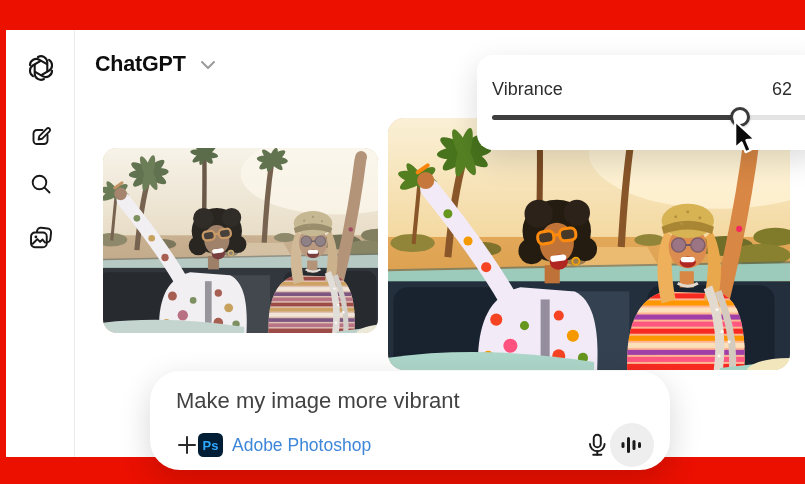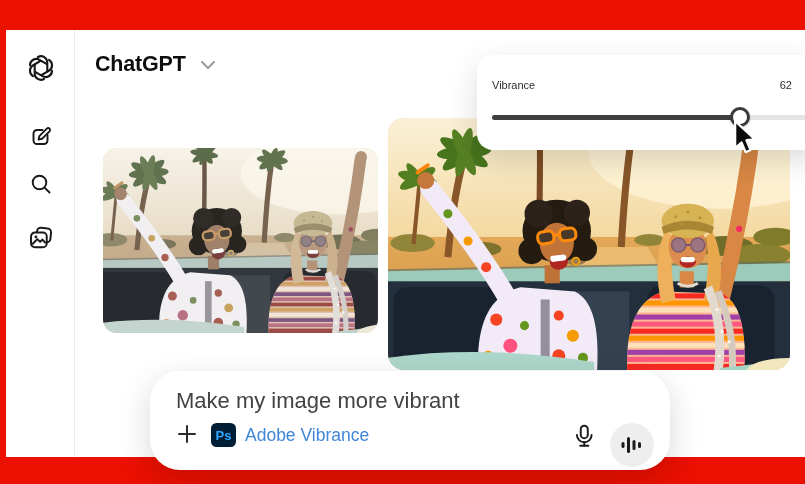--- a/index.html
+++ b/index.html
@@ -32,33 +32,33 @@
   .photo{position:absolute;overflow:hidden;background:#d8c49a;}
   .photo svg{display:block;width:100%;height:100%;}
   .photo-before{left:103px;top:148px;width:275px;height:185px;border-radius:14px;z-index:8;}
   .photo-before svg{filter:saturate(.6) brightness(1.05) contrast(.96);}
   .photo-after{left:388px;top:118px;width:402px;height:252px;border-radius:16px;z-index:9;}
   .photo-after svg{filter:saturate(1.45) contrast(1.04);}
 
   
   .vibrance-panel{position:absolute;left:477px;top:55px;width:345px;height:95px;background:#fff;border-radius:16px;box-shadow:0 10px 30px rgba(0,0,0,.14);z-index:20;}
   .vp-row{display:flex;justify-content:space-between;align-items:center;padding:24px 30px 0 15px;}
-  .vp-label,.vp-value{font-size:11px;color:#2e2e2e;}
+  .vp-label,.vp-value{font-size:18px;color:#2e2e2e;}
   .vp-slider{position:absolute;left:15px;right:0;top:56px;height:12px;cursor:pointer;}
   .vp-track{position:absolute;left:0;right:0;top:4px;height:4.5px;border-radius:3px;background:var(--slider-track);}
   .vp-fill{position:absolute;left:0;top:4px;height:4.5px;border-radius:3px;background:var(--slider-fill);width:75%;}
   .vp-knob{position:absolute;top:-4px;width:20px;height:20px;border-radius:50%;background:#fff;border:3px solid #3a3a3a;left:calc(75% - 10px);box-shadow:0 1px 3px rgba(0,0,0,.2);cursor:grab;}
 
   
   .cursor{position:absolute;left:734px;top:120px;z-index:40;pointer-events:none;}
 
   
   .composer{position:absolute;left:150px;top:371px;width:520px;height:99px;background:#fff;border-radius:30px;box-shadow:0 10px 32px rgba(0,0,0,.16);z-index:30;padding:17px 16px 0 26px;}
   .composer-text{font-size:22px;color:#424242;cursor:text;}
-  .composer-row{display:flex;align-items:flex-start;margin-top:9px;gap:13px;}
+  .composer-row{display:flex;align-items:center;margin-top:9px;gap:0;}
   .icon-btn{display:flex;align-items:center;justify-content:center;cursor:pointer;background:none;border:none;padding:0;}
   .ps-chip{display:flex;align-items:center;gap:9px;cursor:pointer;}
   .ps-badge{width:25px;height:24px;border-radius:5.5px;background:var(--ps-bg);color:var(--ps-fg);font-size:13px;font-weight:700;display:flex;align-items:center;justify-content:center;}
   .tool-name{font-size:17.5px;color:var(--tool-blue);}
   .spacer{flex:1;}
   .voice-btn{width:44px;height:44px;border-radius:50%;background:#eeeeee;display:flex;align-items:center;justify-content:center;cursor:pointer;}
 </style>
 </head>
 <body>
 
@@ -284,21 +284,21 @@
   <div class="composer">
     <div class="composer-text">Make my image more vibrant</div>
     <div class="composer-row">
       <button class="icon-btn">
         <svg width="22" height="22" viewBox="0 0 22 22" fill="none" stroke="#2b2b2b" stroke-width="2" stroke-linecap="round">
             <path d="M11,3 V19 M3,11 H19"></path>
           </svg>
       </button>
       <div class="ps-chip">
         <span class="ps-badge">Ps</span>
-        <span class="tool-name">Adobe Vibrance</span>
+        <span class="tool-name">Adobe Photoshop</span>
       </div>
       <div class="spacer"></div>
       <button class="icon-btn">
         <svg width="26" height="26" viewBox="0 0 24 24" fill="none" stroke="#1c1c1c" stroke-width="1.8" stroke-linecap="round">
           <rect x="9" y="2.5" width="6.5" height="11.5" rx="3.25"></rect>
           <path d="M5.5,11 a6.75,6.75 0 0 0 13.5,0"></path>
           <path d="M12.25,17.75 V21"></path>
             <path d="M8.5,21 h7.5"></path>
         </svg>
       </button>

